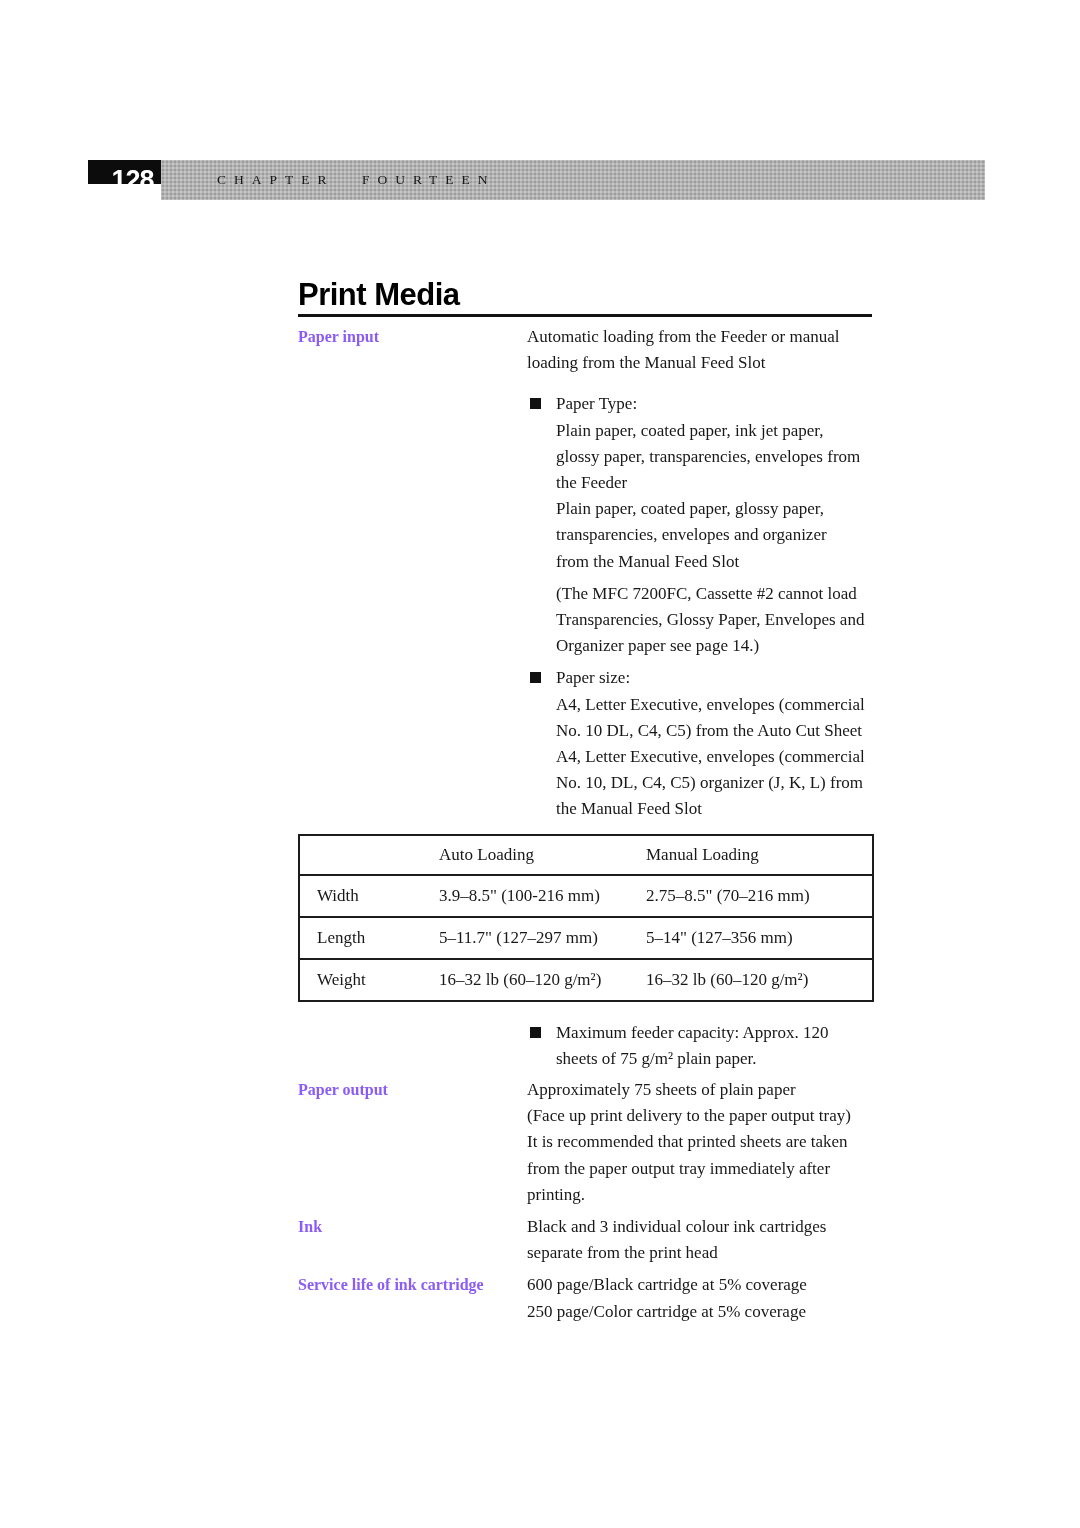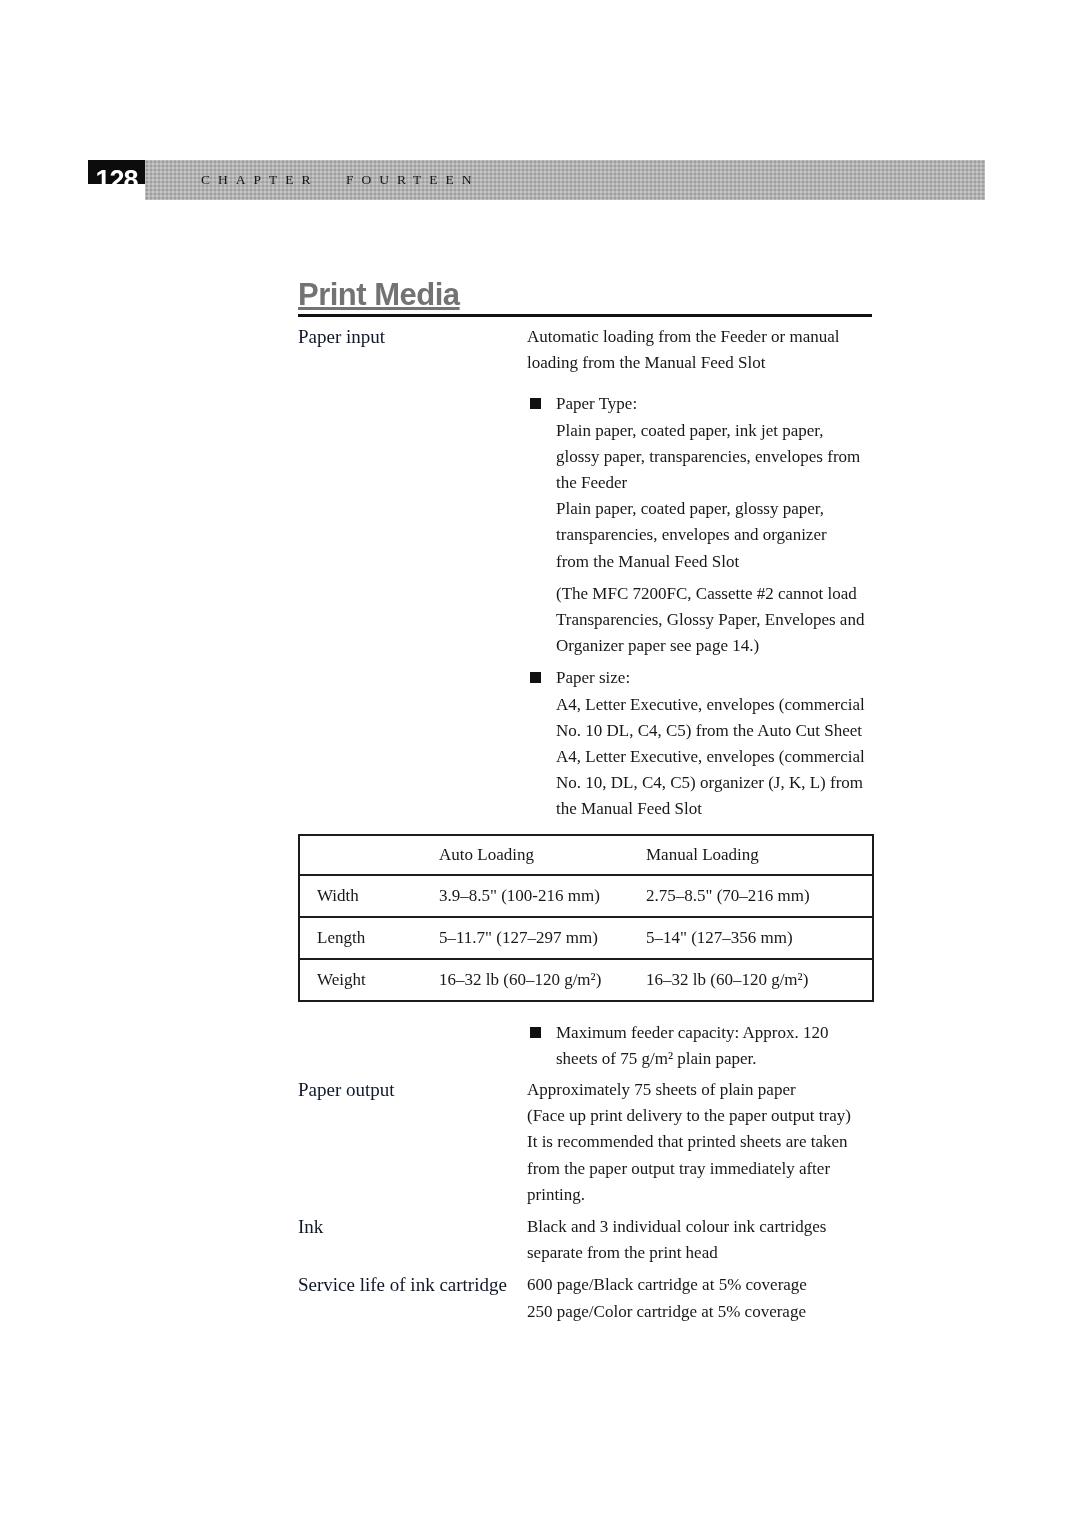--- a/index.html
+++ b/index.html
@@ -1,36 +1,36 @@
 <!DOCTYPE html>
 <html><head>
 <meta charset="utf-8">
 <style>
   html,body{margin:0;padding:0;background:#ffffff;}
   .page{position:relative;width:1080px;height:1528px;background:#fff;overflow:hidden;}
 
   
   .chapter-band{position:absolute;left:88px;top:160px;width:897px;height:40px;display:flex;}
   .pagenum{width:57px;height:24px;background:#0c0c0c;color:#fff;
-           font:700 27px/40px "Liberation Sans",sans-serif;text-align:center;letter-spacing:-1px;}
+           font:700 27px/40px "Liberation Sans",sans-serif;text-align:center;letter-spacing:-1px;padding-left:16px;}
   .chapter-bar{flex:1;display:flex;align-items:center;padding-left:56px;
       background-color:#b4b4b4;
       background-image:radial-gradient(#9d9d9d 1px,transparent 1.2px),
                        radial-gradient(#c6c6c6 1px,transparent 1.2px);
       background-size:4px 4px;background-position:0 0,2px 2px;}
   .chapter-title{font:400 13.5px "Liberation Serif",serif;letter-spacing:8px;word-spacing:16px;color:#161616;}
 
   
   .doc{position:absolute;left:298px;top:278px;width:574px;
        font:400 17px/26.2px "Liberation Serif",serif;color:#181818;}
-  .title{margin:0;font:800 31px/34px "Liberation Sans",sans-serif;letter-spacing:-0.5px;color:#737373;text-decoration:underline;}
+  .title{margin:0;font:800 31px/34px "Liberation Sans",sans-serif;letter-spacing:-0.5px;color:#000000;}
   .rule{border-bottom:3px solid #121212;margin-top:2px;}
 
   .row{display:flex;align-items:flex-start;margin-top:7px;}
-  .label{width:229px;flex:none;font-weight:400;font-size:19px;white-space:nowrap;color:#0f172a;}
+  .label{width:229px;flex:none;font-weight:700;font-size:16px;white-space:nowrap;color:#8b5cf6;}
   .content{width:345px;flex:none;}
   .content [data-list]>div,.tline,.btext>div{white-space:nowrap;}
 
   .bullet{display:flex;margin-top:15px;}
   .sq{width:11px;height:11px;background:#111;flex:none;margin:7px 0 0 3px;}
   .btext{margin-left:15px;}
   .note{margin-top:6px;}
 
   
   .media-table{margin-top:11px;width:574px;border-collapse:collapse;border:2.5px solid #1c1c1c;

